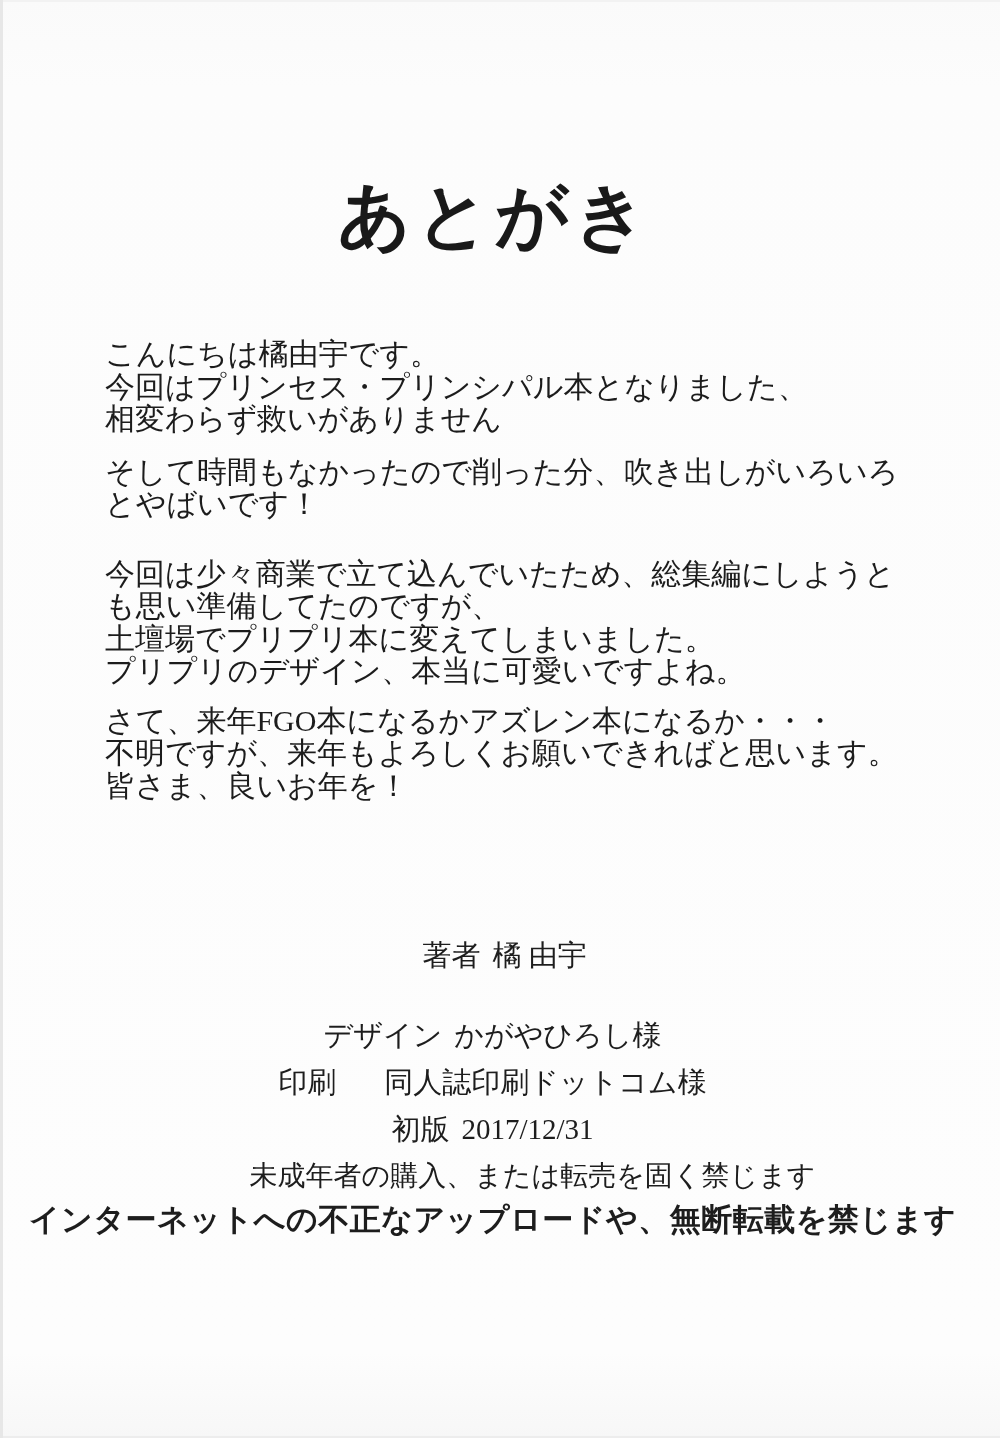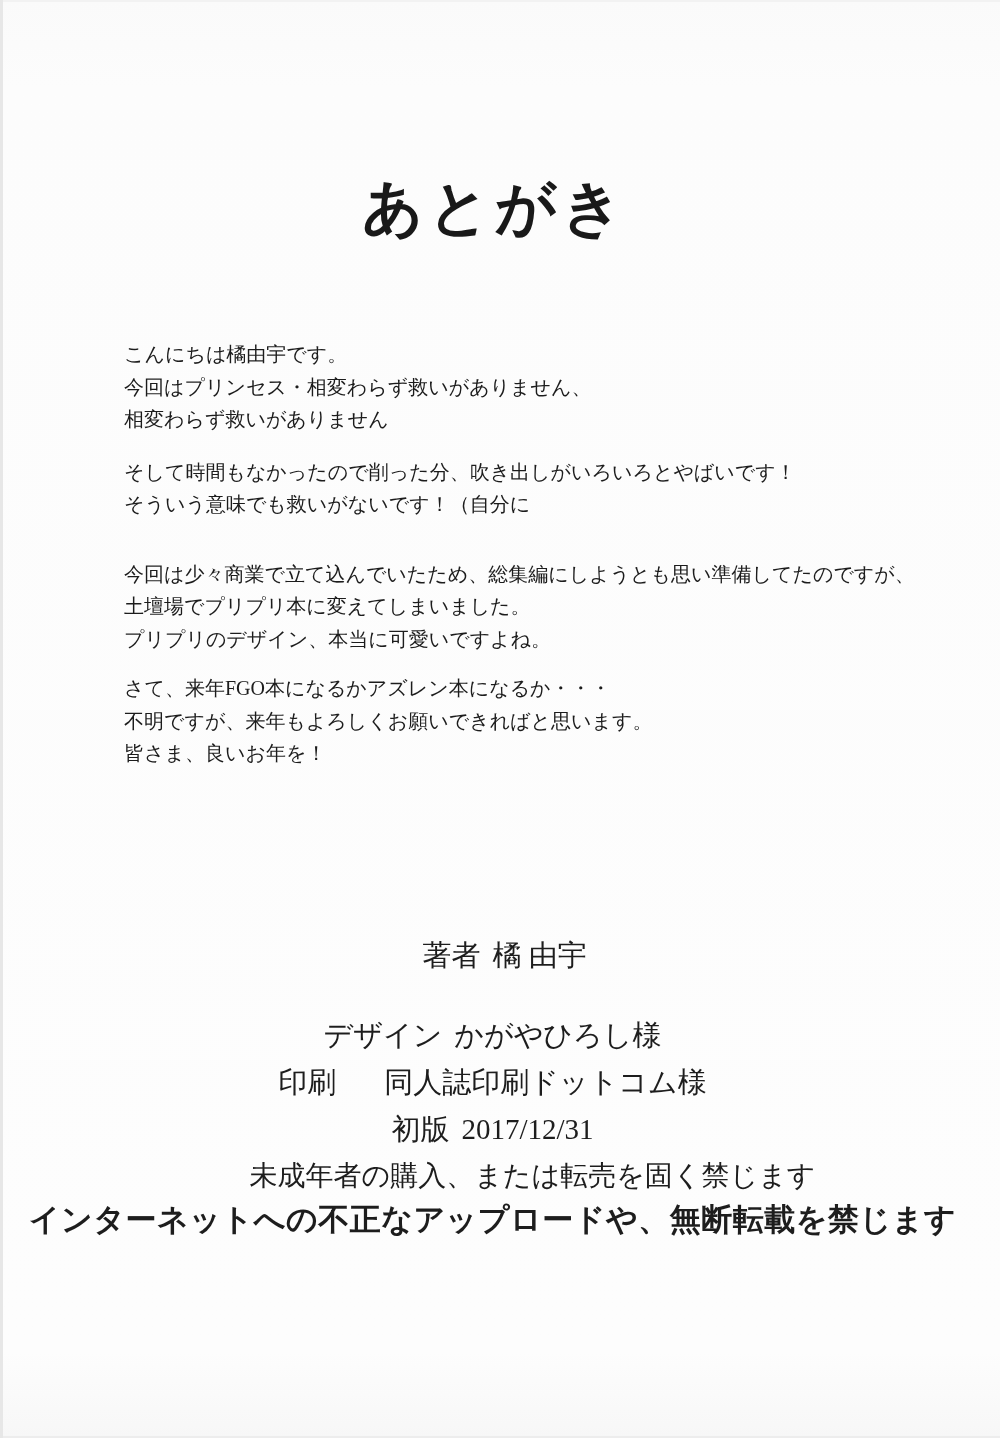--- a/index.html
+++ b/index.html
@@ -18,33 +18,33 @@
     overflow: hidden;
   }
 
   
   .title {
     position: absolute;
     top: 168px;
     left: 0;
     width: 990px;
     text-align: center;
-    font-size: 60px;
+    font-size: 72px;
     font-weight: 600;
     letter-spacing: 5px;
     color: #191919;
   }
 
   
   .body-text {
     position: absolute;
-    left: 124px;
+    left: 105px;
     top: 338px;
     width: 820px;
-    font-size: 20px;
+    font-size: 30px;
     line-height: 32.5px;
     color: #1c1c1c;
   }
   .para { margin: 0; }
   .para .line { display: block; }
   .para-2 { margin-top: 20px; }
   .para-3 { margin-top: 37px; }
   .para-4 { margin-top: 17px; }
 
   
@@ -84,26 +84,25 @@
 </head>
 <body>
 
 <div class="sheet">
 
   <div class="title">あとがき</div>
 
   <div class="body-text">
     <p class="para para-1">
       <span class="line">こんにちは橘由宇です。</span>
-      <span class="line">今回はプリンセス・相変わらず救いがありません、</span>
+      <span class="line">今回はプリンセス・プリンシパル本となりました、</span>
       <span class="line">相変わらず救いがありません</span>
     </p>
     <p class="para para-2">
       <span class="line">そして時間もなかったので削った分、吹き出しがいろいろとやばいです！</span>
-      <span class="line">そういう意味でも救いがないです！（自分に</span>
     </p>
     <p class="para para-3">
       <span class="line">今回は少々商業で立て込んでいたため、総集編にしようとも思い準備してたのですが、</span>
       <span class="line">土壇場でプリプリ本に変えてしまいました。</span>
       <span class="line">プリプリのデザイン、本当に可愛いですよね。</span>
     </p>
     <p class="para para-4">
       <span class="line">さて、来年FGO本になるかアズレン本になるか・・・</span>
       <span class="line">不明ですが、来年もよろしくお願いできればと思います。</span>
       <span class="line">皆さま、良いお年を！</span>

